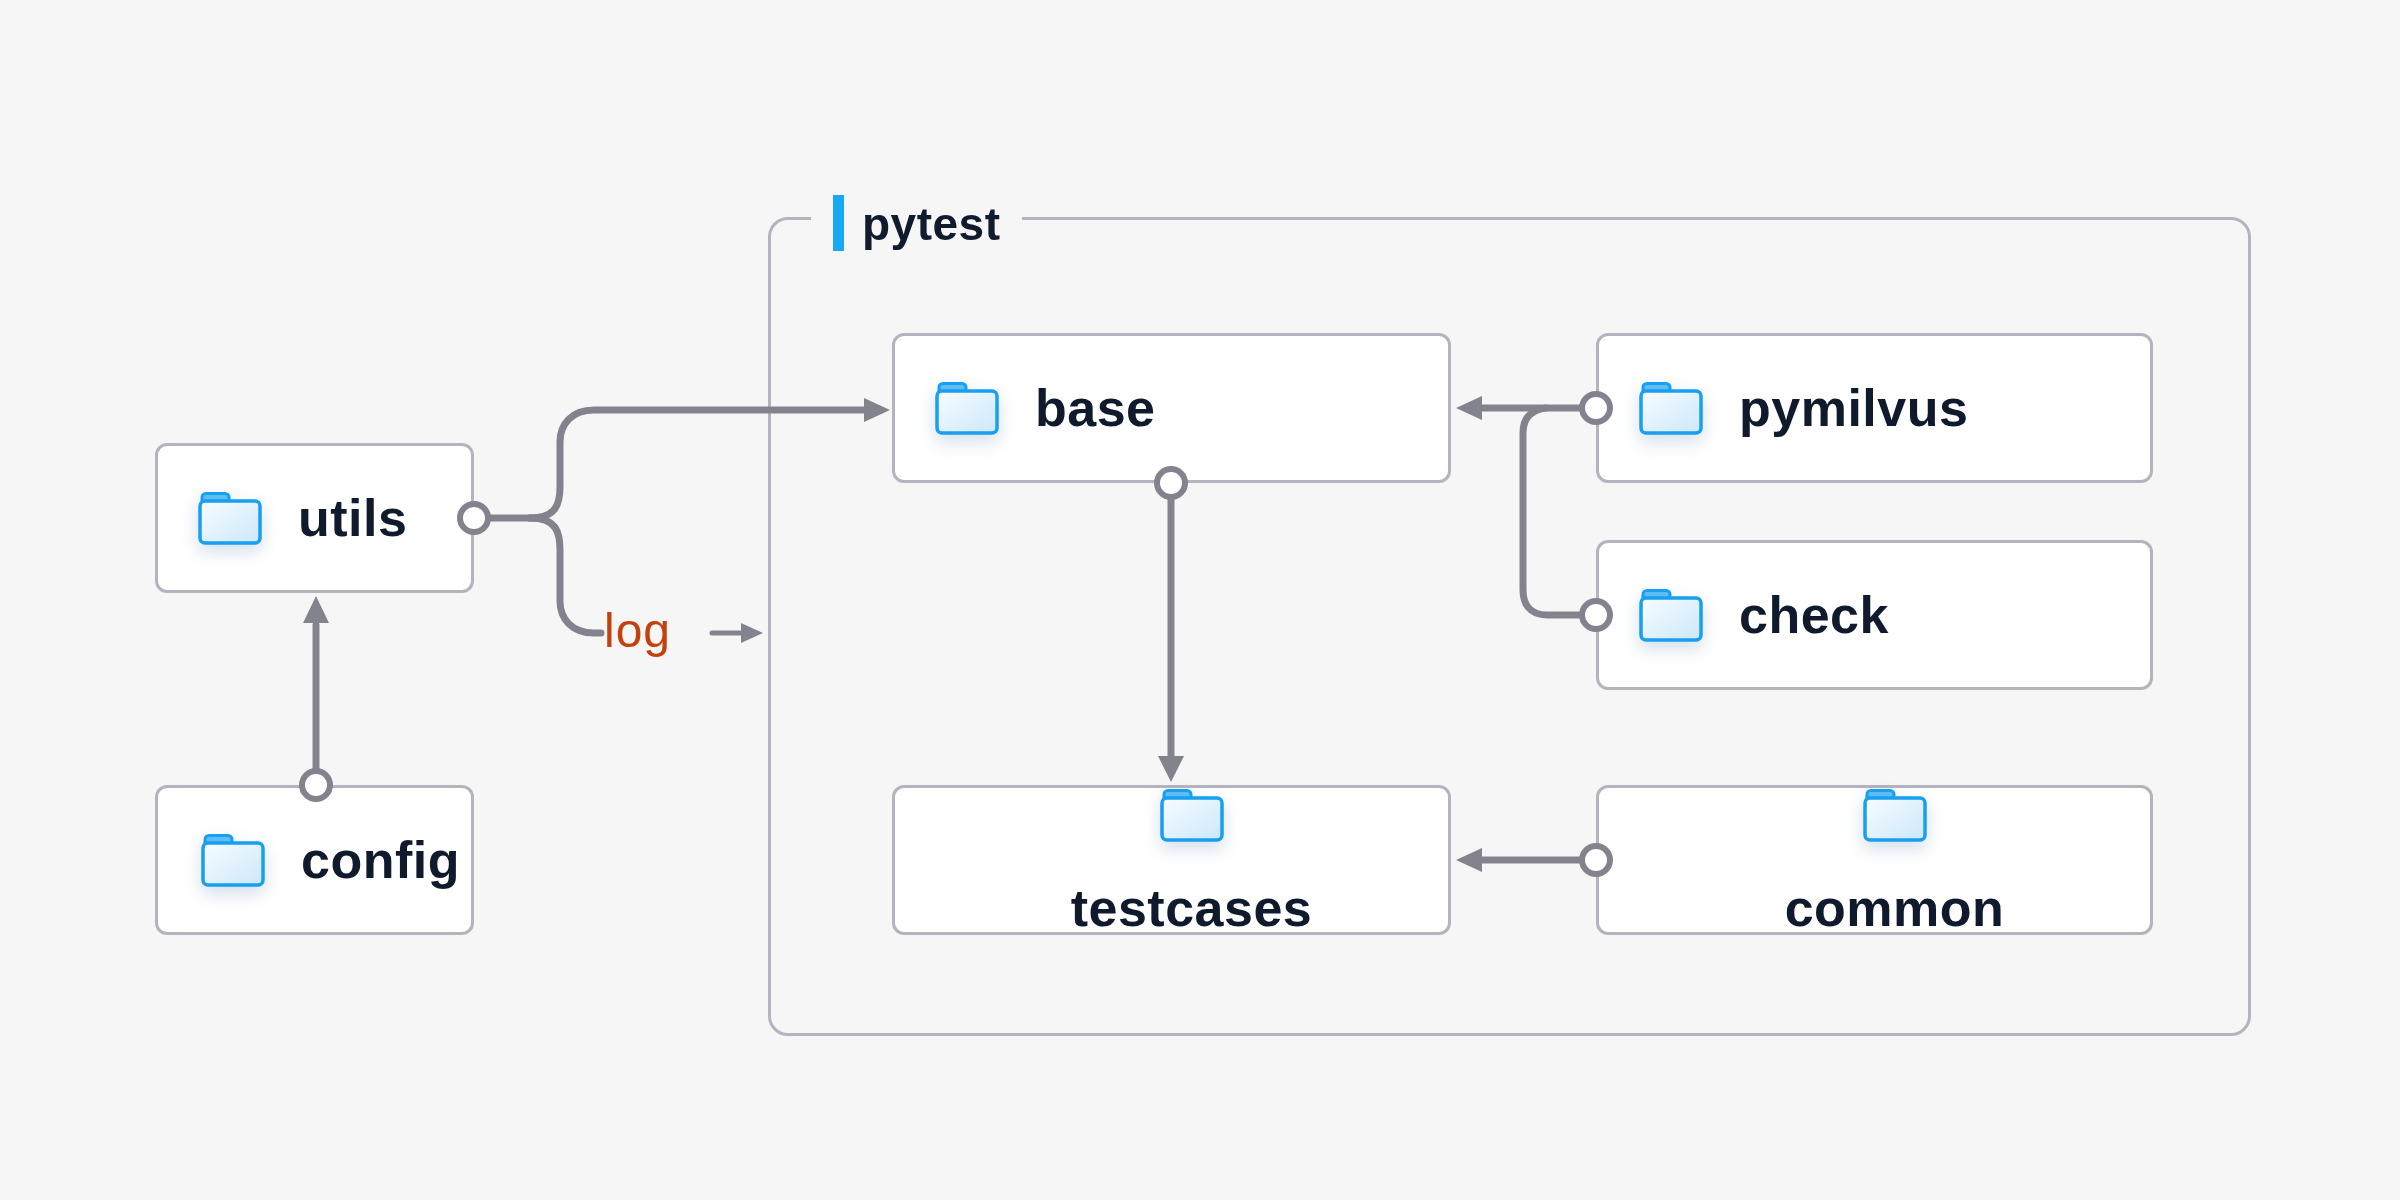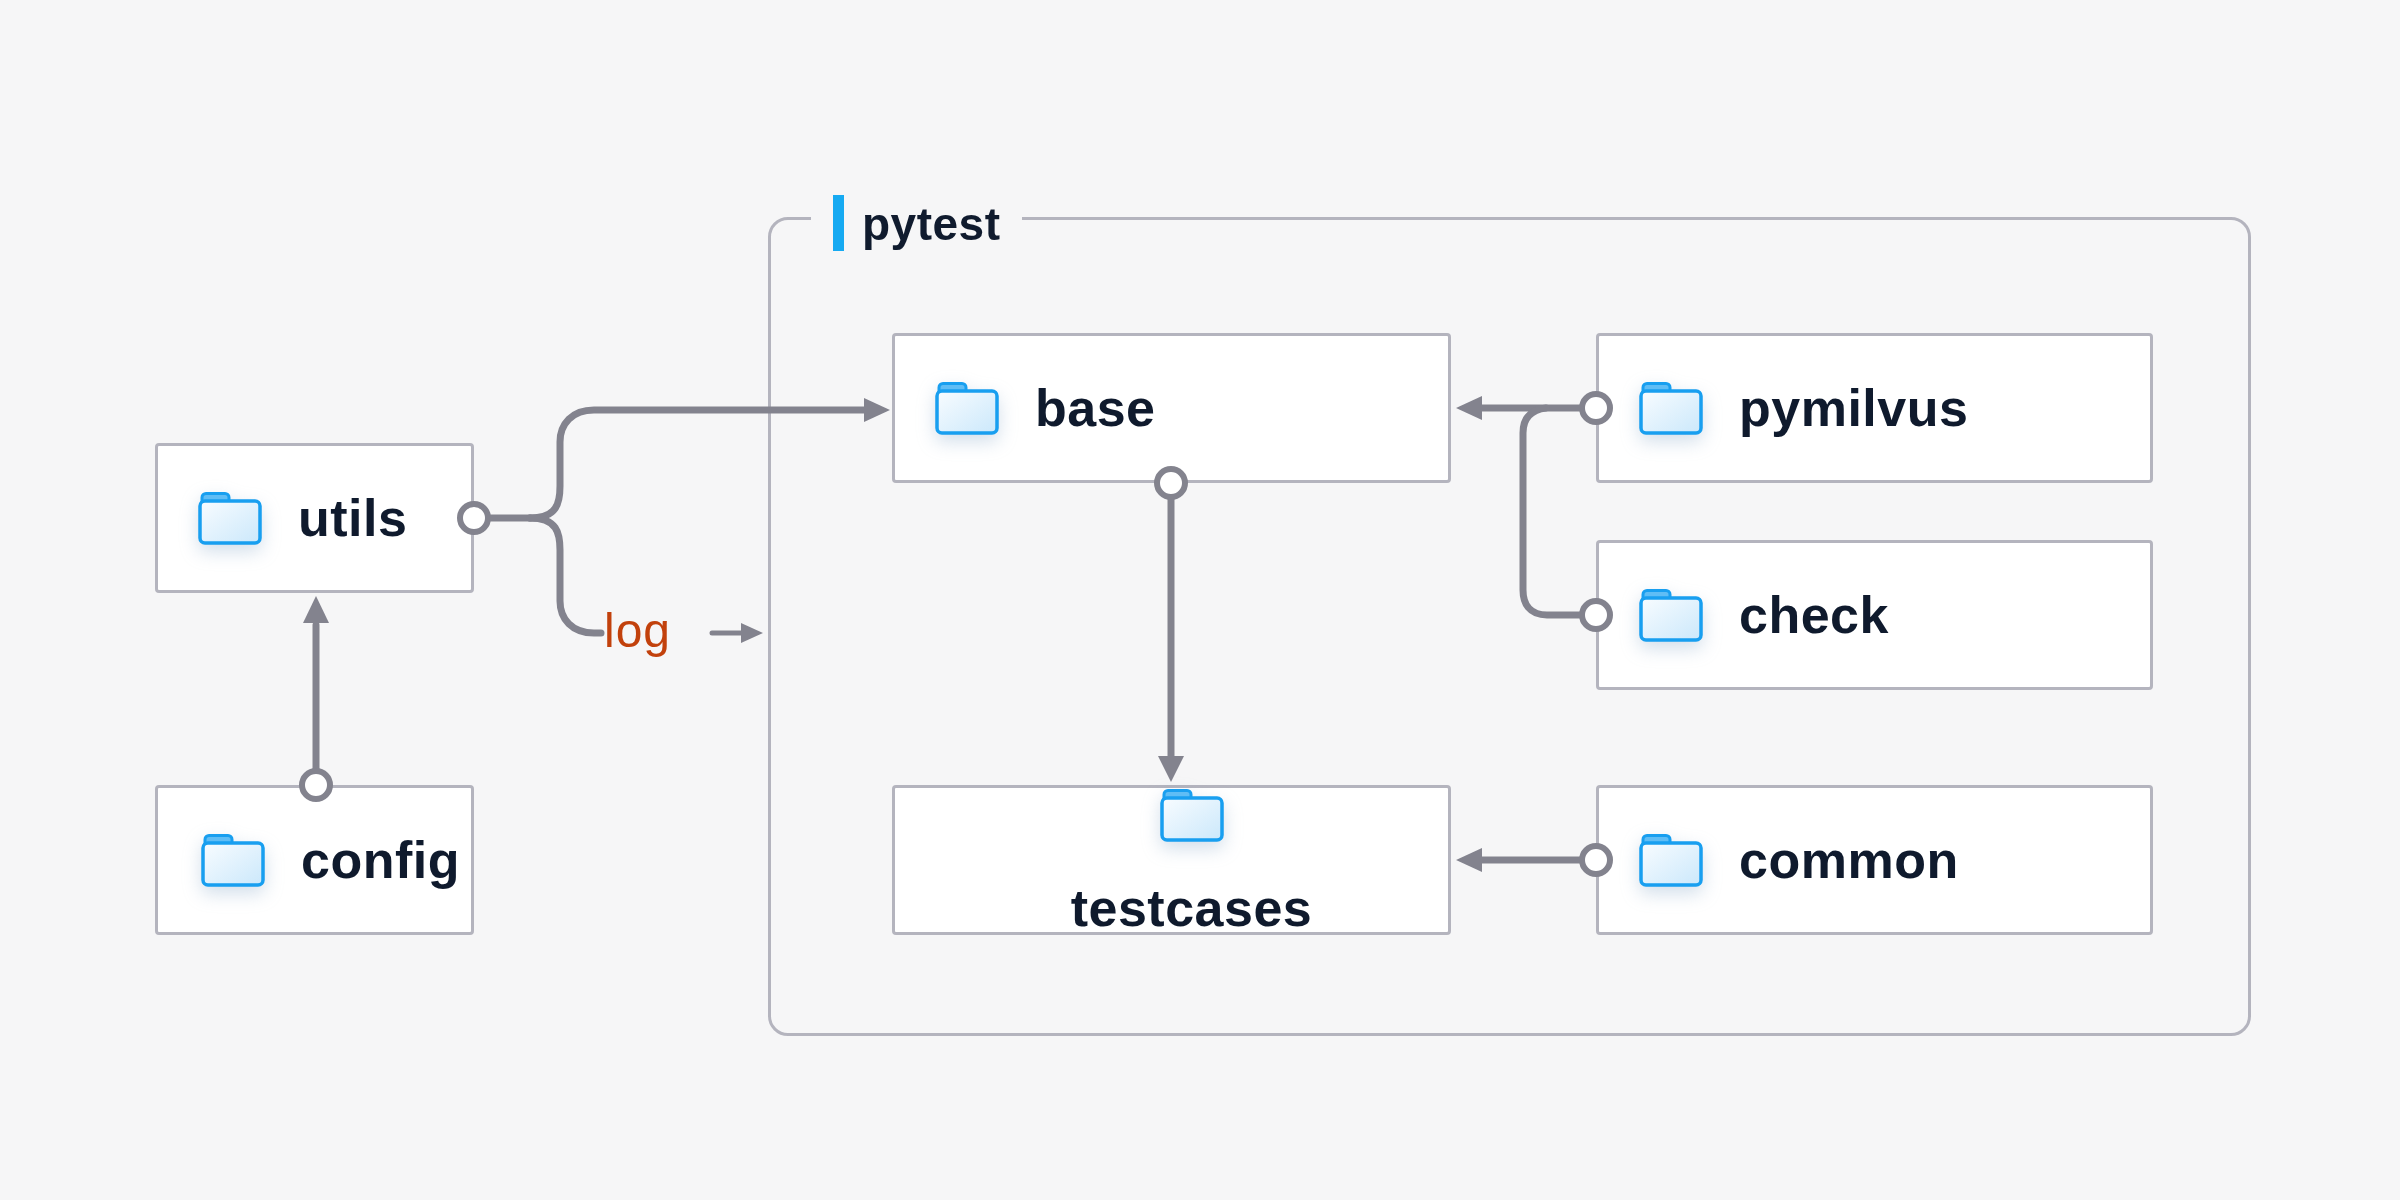--- a/index.html
+++ b/index.html
@@ -41,41 +41,41 @@
     font-weight: 700;
     color: #101b2e;
     letter-spacing: 0.5px;
   }
   
   .node {
     position: absolute;
     height: 150px;
     background: #ffffff;
     border: 3px solid #b4b4be;
-    border-radius: 4px;
+    border-radius: 12px;
     display: flex; align-items: center;
     gap: 36px;
     padding-left: 40px;
     box-sizing: border-box;
     z-index: 2;
   }
   .node .label {
     font-size: 52px;
     font-weight: 700;
     color: #0f1a2d;
     letter-spacing: 0.5px;
   }
   .folder { filter: drop-shadow(0px 7px 9px rgba(110,150,190,0.30)); flex: 0 0 auto; }
   #node-utils     { left: 155px;  top: 443px; width: 319px; }
   #node-config    { left: 155px;  top: 785px; width: 319px; padding-left: 43px; }
   #node-base      { left: 892px;  top: 333px; width: 559px; }
   #node-pymilvus  { left: 1596px; top: 333px; width: 557px; }
   #node-check     { left: 1596px; top: 540px; width: 557px; text-align: right; }
   #node-testcases { left: 892px;  top: 785px; width: 559px; flex-direction: column; }
-  #node-common    { left: 1596px; top: 785px; width: 557px; }
+  #node-common    { left: 1596px; top: 785px; width: 557px; flex-direction: column; }
   
   .wires {
     position: absolute; left: 0; top: 0;
     width: 2400px; height: 1200px;
     z-index: 3;
     pointer-events: none;
   }
   .wire { stroke: #83838e; stroke-width: 7; fill: none; stroke-linecap: round; }
   .wire-thin { stroke: #83838e; stroke-width: 5; fill: none; stroke-linecap: round; }
   .head { fill: #83838e; stroke: none; }

